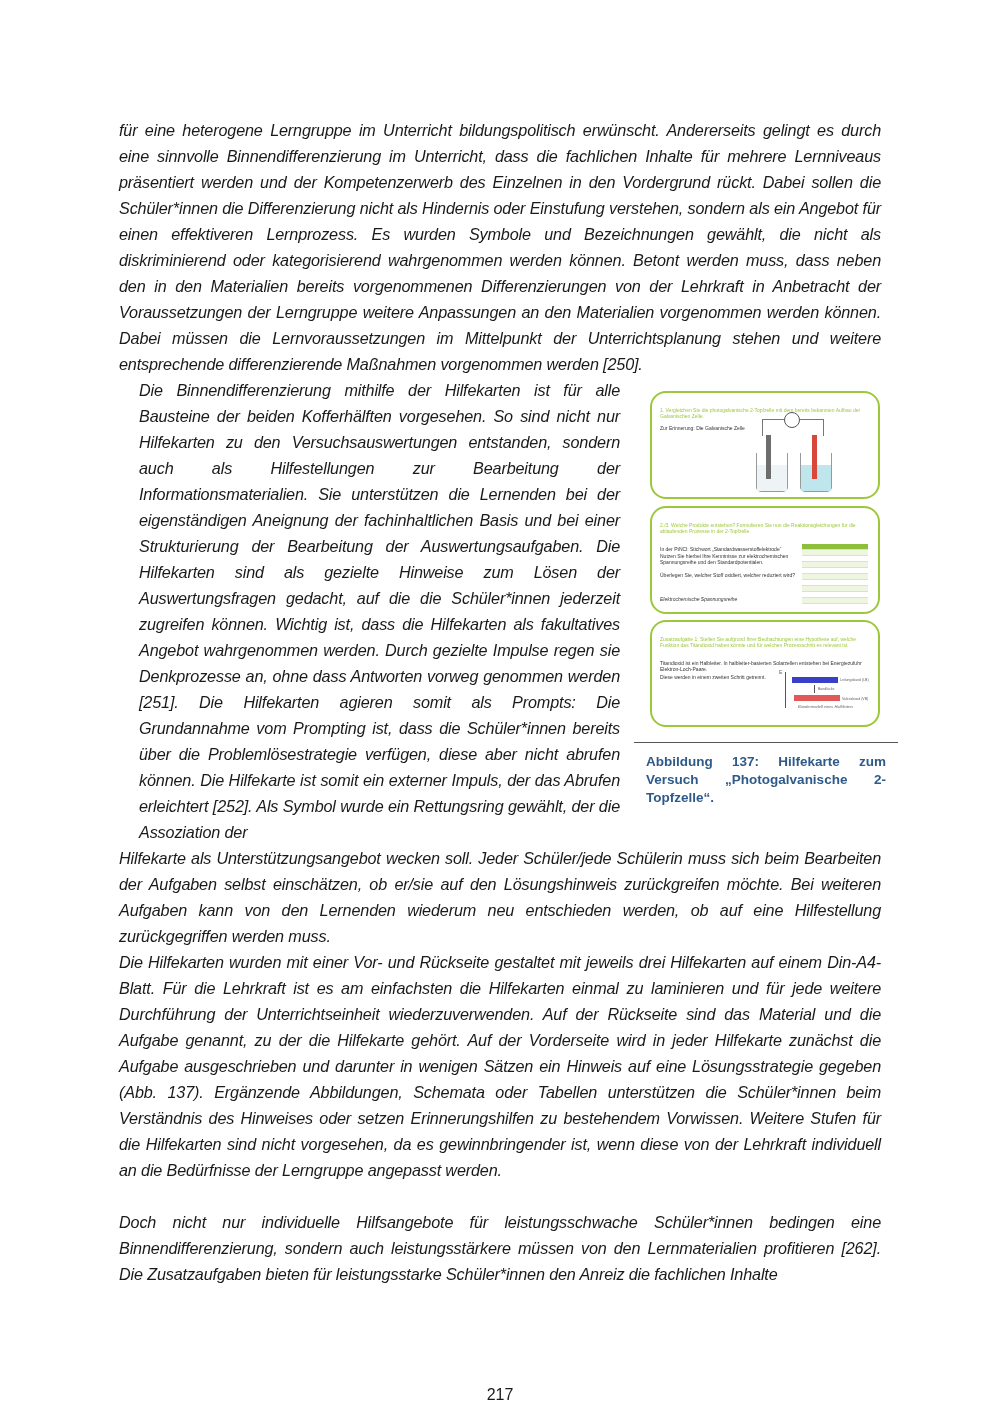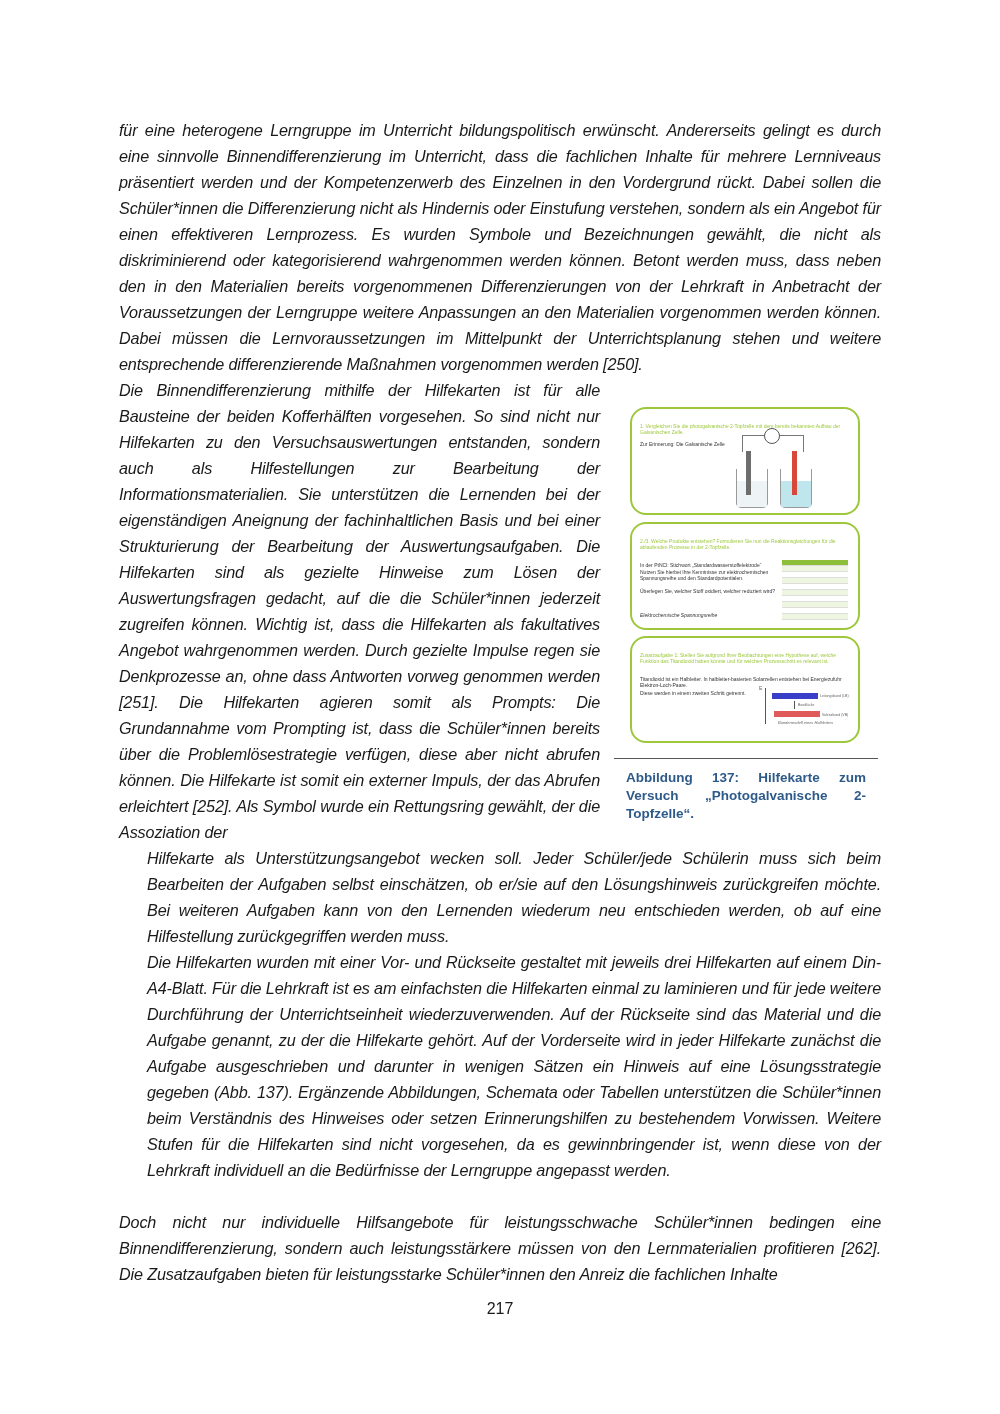--- a/index.html
+++ b/index.html
@@ -1,24 +1,24 @@
 <!DOCTYPE html>
 <html><head>
   <meta charset="utf-8">
   <style>
     html, body { margin: 0; padding: 0; background: #ffffff; }
     body { width: 1000px; height: 1414px; position: relative; overflow: hidden;
            font-family: "Liberation Sans", sans-serif; color: #1a1a1a; }
     .page { position: absolute; left: 119px; top: 117px; width: 762px; }
     .p { font-size: 16.2px; line-height: 26px; text-align: justify; margin: 0; letter-spacing: -0.15px; font-style: italic; }
-    .p.last-line { text-align-last: left; margin-left: 28px; }
+    .p.last-line { text-align-last: left; }
     .narrow { width: 481px; }
     .float-fig { position: absolute; left: 495px; top: 298px; width: 266px; }
     .gap { height: 26px; }
-    .pagenum { position: absolute; left: 0; width: 1000px; top: 1300px; text-align: center; font-size: 16px; }
+    .pagenum { position: absolute; left: 0; width: 1000px; top: 1386px; text-align: center; font-size: 16px; }
 
     
     .fig-box { width: 264px; height: 365px; position: relative; border-bottom: 1px solid #555; background: #fff; }
     .card { position: absolute; left: 16px; width: 226px; border: 2.5px solid #9dc83c; border-radius: 16px; background: #fff; }
     .card1 { top: 14px; height: 104px; }
     .card2 { top: 129px; height: 104px; }
     .card3 { top: 243px; height: 103px; }
     .card-title { position: absolute; left: 8px; top: 14px; width: 210px; font-size: 5px; line-height: 6px; color: #9dc83c; }
     .card-text { position: absolute; left: 8px; font-size: 5px; line-height: 6px; color: #333; }
     .caption { margin-top: 10px; padding-left: 12px; width: 240px; font-size: 13.5px; line-height: 18px; font-weight: bold; color: #2e5a8a; text-align: justify; }
@@ -39,24 +39,24 @@
     
     .band { position: absolute; height: 6px; }
     .band-label { position: absolute; font-size: 3.5px; color: #666; }
   </style>
 </head>
 <body>
 
 <div class="page">
   <p class="p">für eine heterogene Lerngruppe im Unterricht bildungspolitisch erwünscht. Andererseits gelingt es durch eine sinnvolle Binnendifferenzierung im Unterricht, dass die fachlichen Inhalte für mehrere Lernniveaus präsentiert werden und der Kompetenzerwerb des Einzelnen in den Vordergrund rückt. Dabei sollen die Schüler*innen die Differenzierung nicht als Hindernis oder Einstufung verstehen, sondern als ein Angebot für einen effektiveren Lernprozess. Es wurden Symbole und Bezeichnungen gewählt, die nicht als diskriminierend oder kategorisierend wahrgenommen werden können. Betont werden muss, dass neben den in den Materialien bereits vorgenommenen Differenzierungen von der Lehrkraft in Anbetracht der Voraussetzungen der Lerngruppe weitere Anpassungen an den Materialien vorgenommen werden können. Dabei müssen die Lernvoraussetzungen im Mittelpunkt der Unterrichtsplanung stehen und weitere entsprechende differenzierende Maßnahmen vorgenommen werden [250].</p>
 
-  <div style="position:relative;">
+  <div style="position:relative;margin-left:20px;">
     <p class="p narrow">Die Binnendifferenzierung mithilfe der Hilfekarten ist für alle Bausteine der beiden Kofferhälften vorgesehen. So sind nicht nur Hilfekarten zu den Versuchsauswertungen entstanden, sondern auch als Hilfestellungen zur Bearbeitung der Informationsmaterialien. Sie unterstützen die Lernenden bei der eigenständigen Aneignung der fachinhaltlichen Basis und bei einer Strukturierung der Bearbeitung der Auswertungsaufgaben. Die Hilfekarten sind als gezielte Hinweise zum Lösen der Auswertungsfragen gedacht, auf die die Schüler*innen jederzeit zugreifen können. Wichtig ist, dass die Hilfekarten als fakultatives Angebot wahrgenommen werden. Durch gezielte Impulse regen sie Denkprozesse an, ohne dass Antworten vorweg genommen werden [251]. Die Hilfekarten agieren somit als Prompts: Die Grundannahme vom Prompting ist, dass die Schüler*innen bereits über die Problemlösestrategie verfügen, diese aber nicht abrufen können. Die Hilfekarte ist somit ein externer Impuls, der das Abrufen erleichtert [252]. Als Symbol wurde ein Rettungsring gewählt, der die Assoziation der</p>
 
-    <div class="float-fig" style="top:16px;">
+    <div class="float-fig" style="top:0;">
       <div class="fig-box">
 
         <div class="card card1">
           <div class="card-title">1. Vergleichen Sie die photogalvanische 2-Topfzelle mit dem bereits bekannten Aufbau der Galvanischen Zelle.</div>
           <div class="card-text" style="top:32px;">Zur Erinnerung: Die Galvanische Zelle</div>
           <div>
             <div class="wire" style="left:110px; top:26px; width:60px; height:16px; border-bottom:none;"></div>
             <div class="meter" style="left:132px; top:19px;"></div>
             <div class="beaker" style="left:104px; top:60px;">
                 <div class="liquid" style="background:#eef3f5;"></div>

